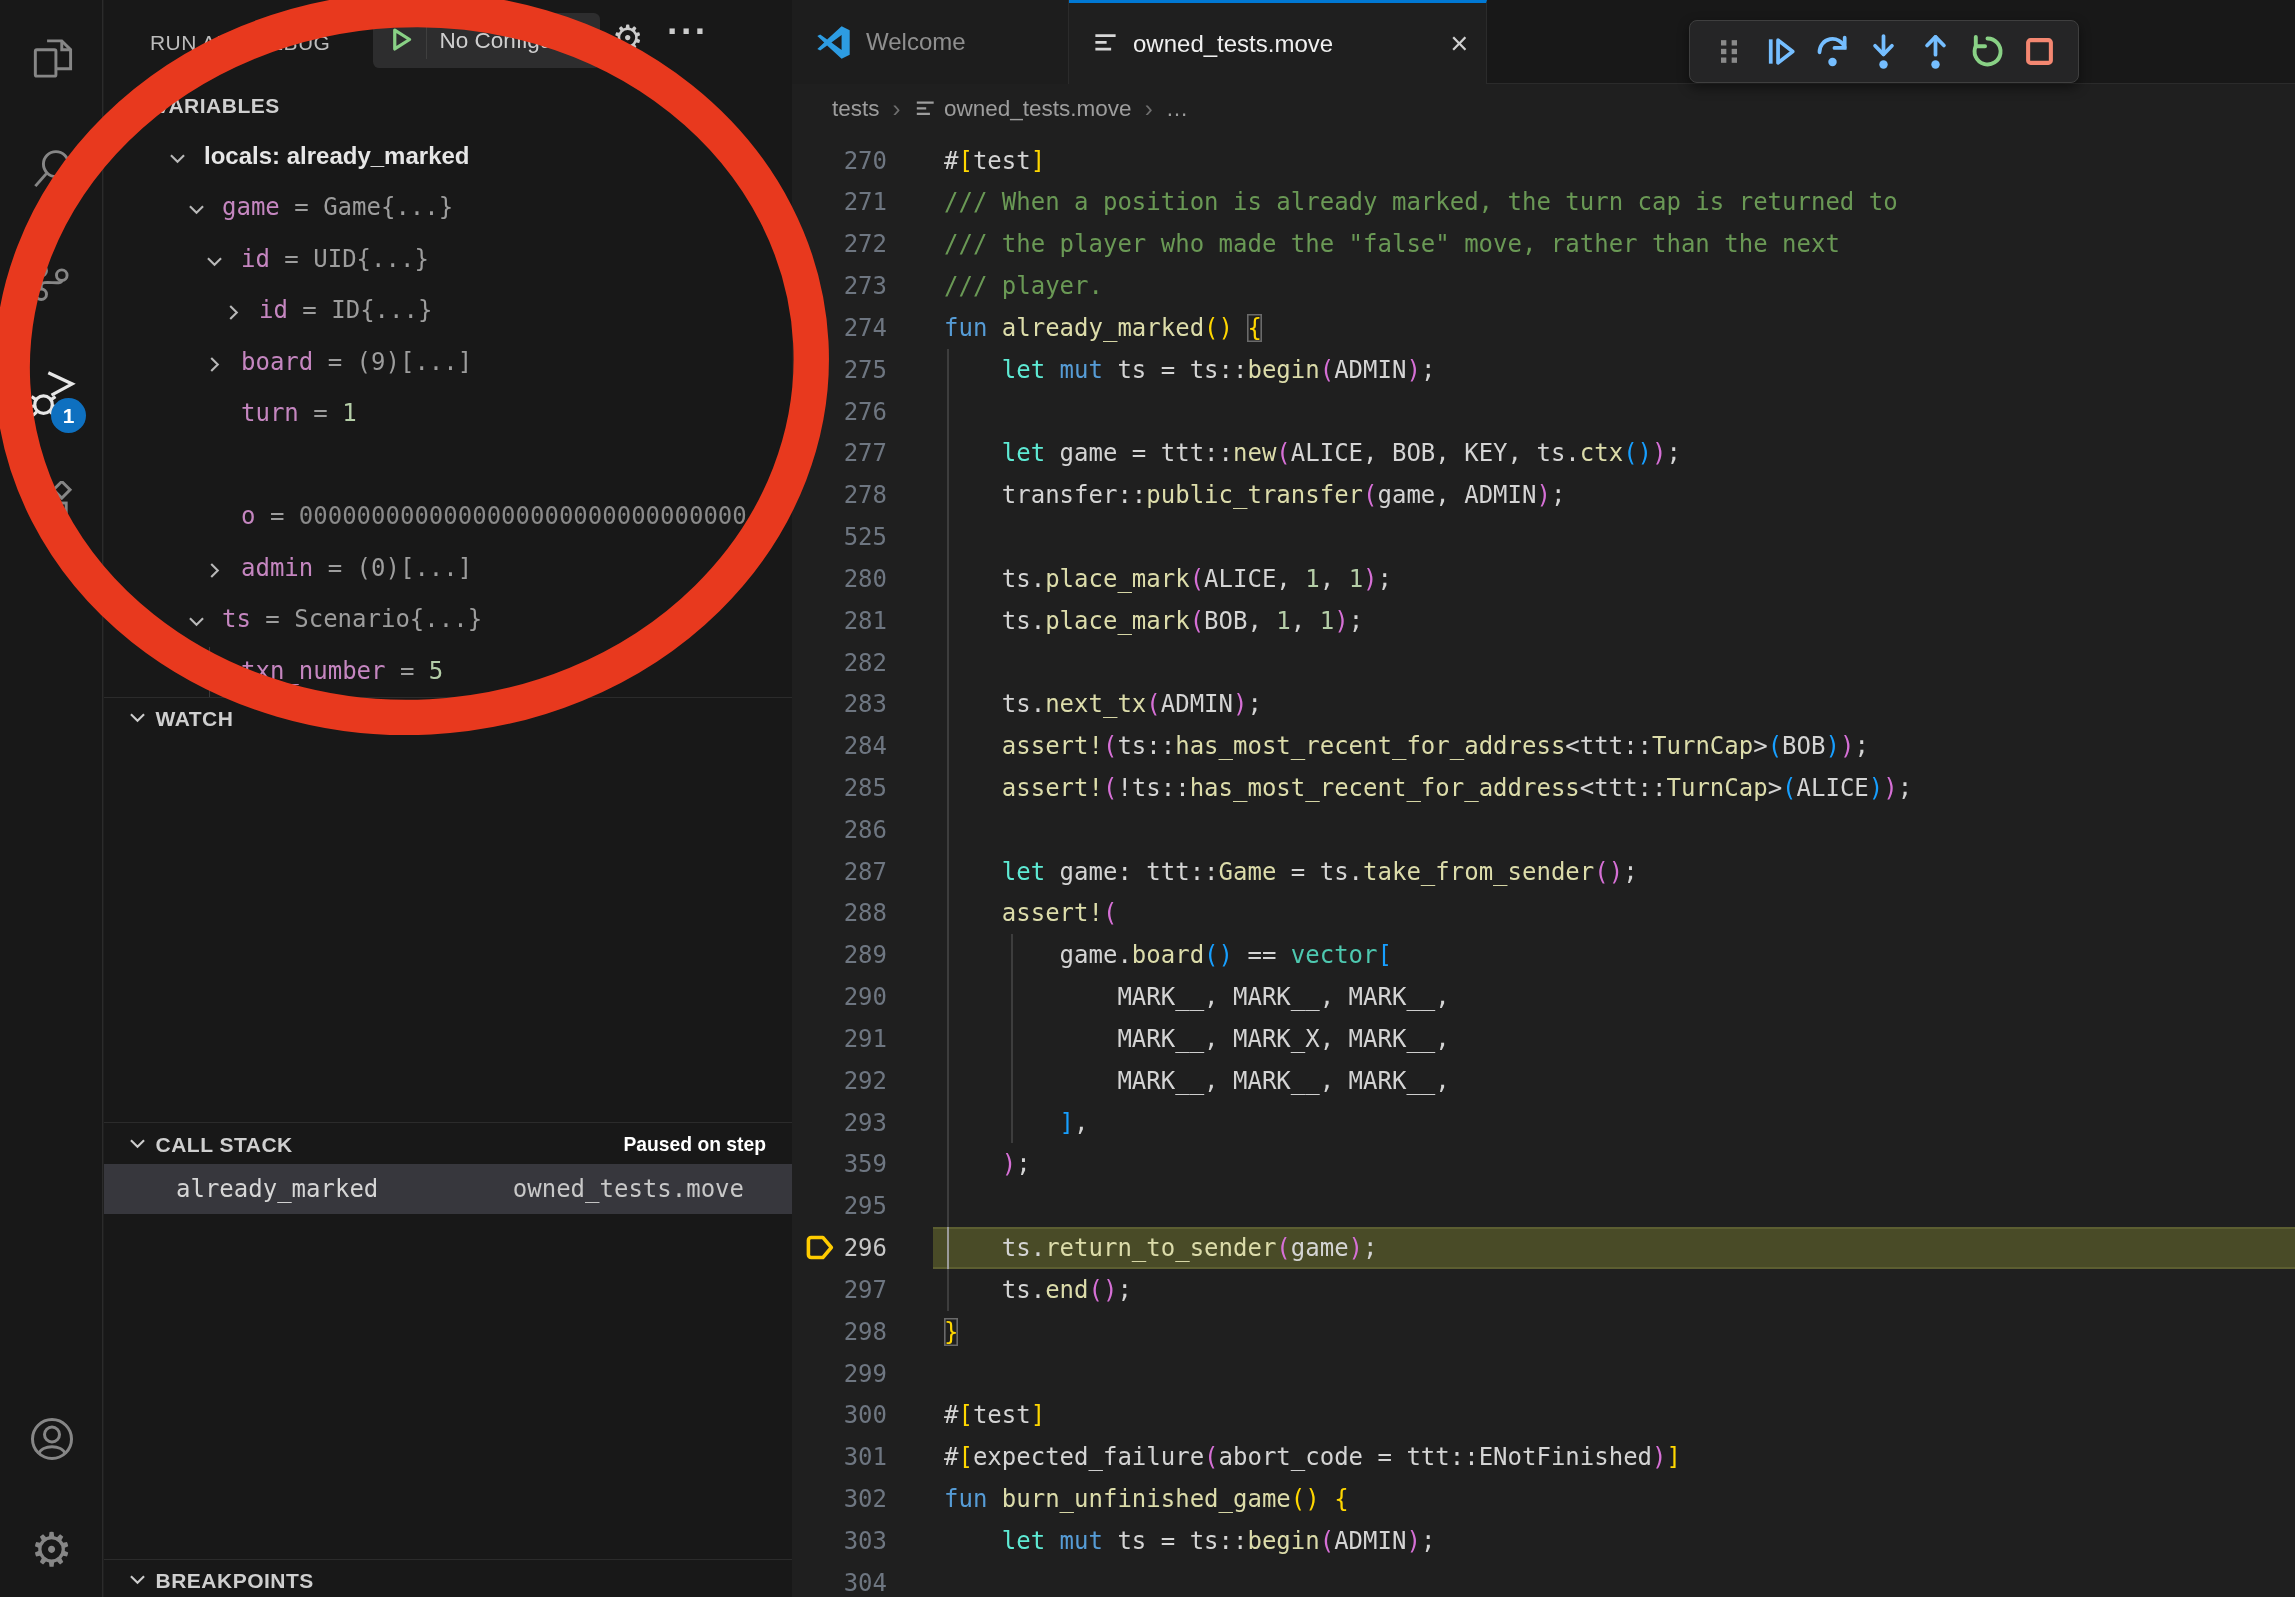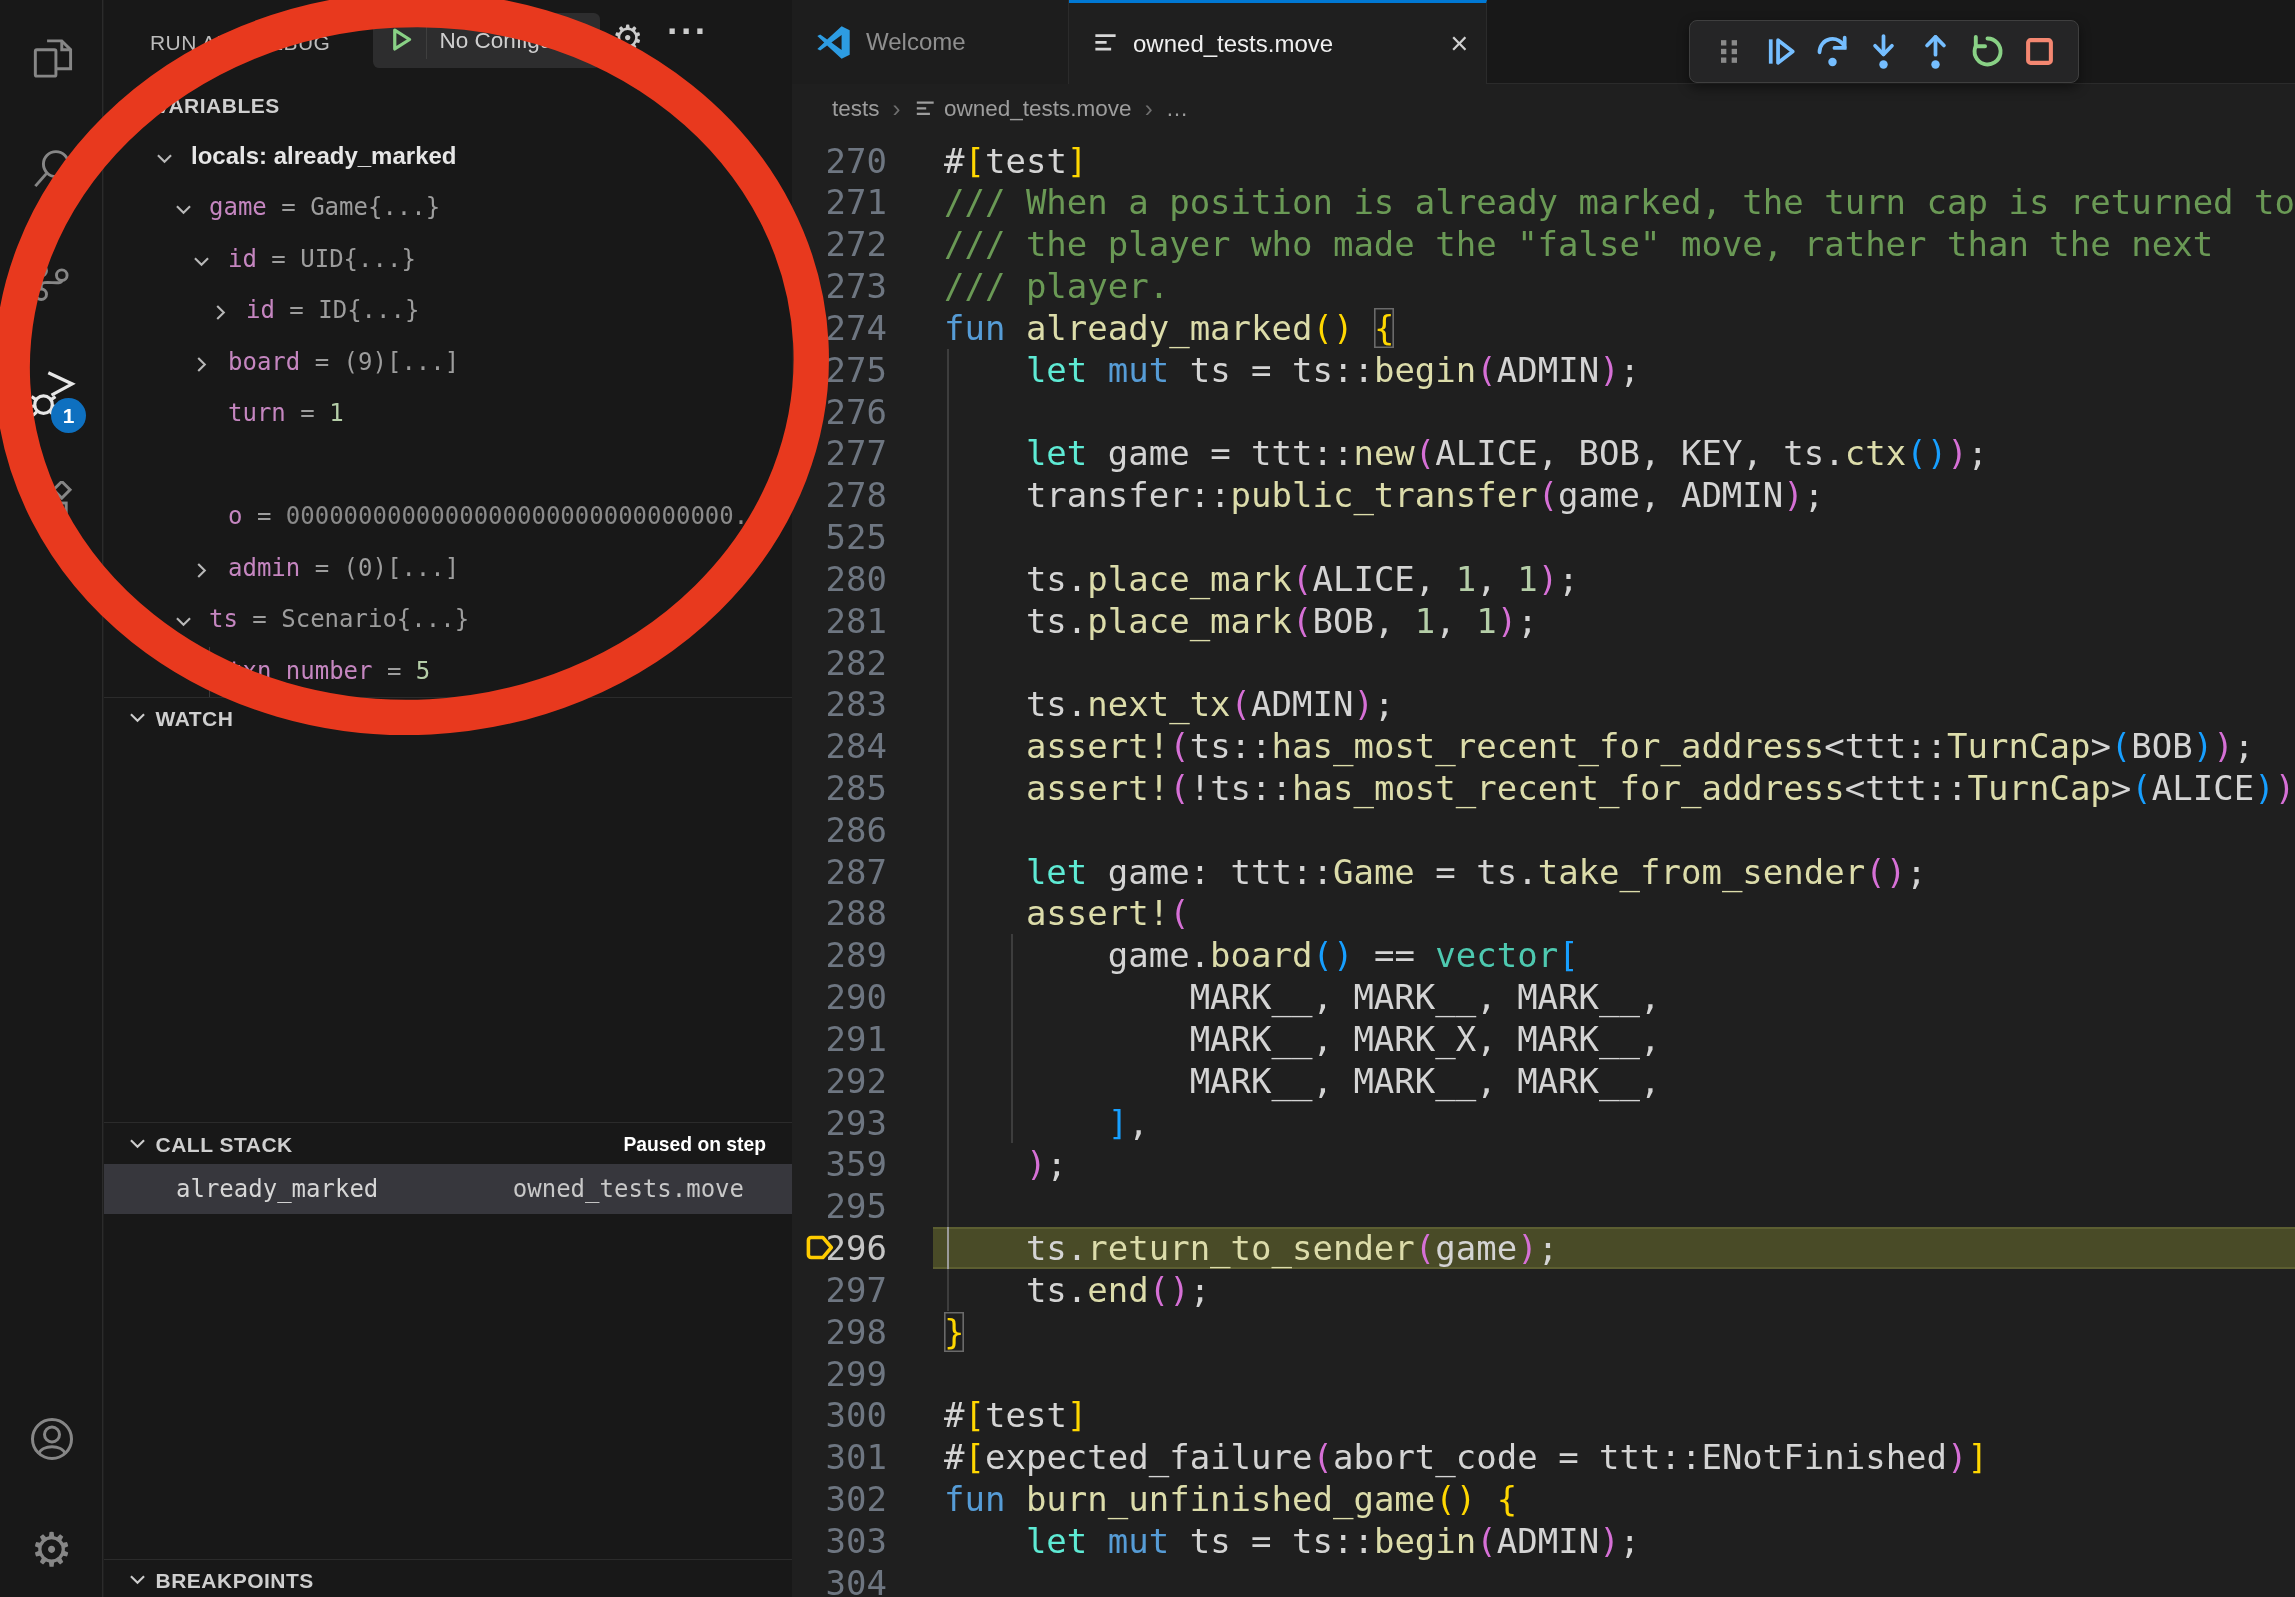--- a/index.html
+++ b/index.html
@@ -34,21 +34,21 @@
   .cfg-chev { margin-left:1.6px; }
   .sb-gear { position:absolute; left:508px; top:17.7px; font-size:35px; color:#cccccc; cursor:pointer; }
   .sb-more { position:absolute; left:563px; top:11.3px; font-size:37px; font-weight:bold;
              letter-spacing:1.6px; color:#cccccc; cursor:pointer; }
 
   .sect-head { position:absolute; left:0; width:100%; height:42px; display:flex; align-items:center; cursor:pointer; }
   .sect-head .chev { margin-left:22.5px; }
   .sect-head .sect-label { margin-left:8px; font-size:21px; font-weight:bold; letter-spacing:0.5px; color:#cfcfcf; }
   .divider { position:absolute; left:0; width:100%; height:0.8px; background:#2b2b2b; }
 
-  .vars-body { position:absolute; left:3px; top:132px; width:100%; height:565px; overflow:hidden; }
+  .vars-body { position:absolute; left:16px; top:132px; width:100%; height:565px; overflow:hidden; }
   .vrow { position:absolute; left:0; width:100%; height:51px; display:flex; align-items:center;
           white-space:nowrap; overflow:hidden; cursor:pointer;
           font-family:"DejaVu Sans Mono", monospace; font-size:24px; }
   .vrow .chev { position:absolute; top:15.3px; }
   .vrow .vtext { position:absolute; top:9.7px; }
   .scope-label { font-family:"Liberation Sans", sans-serif; font-weight:bold; font-size:24px; color:#e6e6e6; }
   .vname { color:#c586c0; }
   .veq { color:#9d9d9d; }
   .vval { color:#9d9d9d; }
   .vval.num { color:#b5cea8; }
@@ -76,21 +76,21 @@
   .tab-icon { margin-left:22.5px; display:flex; }
 
   .breadcrumb { position:absolute; left:0; top:84px; right:0; height:50px; background:#1f1f1f;
                 display:flex; align-items:center; font-size:22.5px; color:#9d9d9d; }
   .breadcrumb .bc-item { display:flex; align-items:center; cursor:pointer; }
   .breadcrumb .sep { margin:0 13px; color:#6e6e6e; font-size:24px; }
   .breadcrumb .bc-first { margin-left:40px; }
   .bc-icon { margin-right:8px; display:flex; }
 
   .code-area { position:absolute; left:0; top:134px; right:0; bottom:0;
-               font-family:"DejaVu Sans Mono", monospace; font-size:34px; }
+               font-family:"DejaVu Sans Mono", monospace; font-size:24px; }
   .cl { position:absolute; left:0; width:100%; height:42px; line-height:42px; }
   .ln { position:absolute; left:0; width:95px; text-align:right; color:#6e7681; cursor:pointer; }
   .ln.cur { color:#c6c6c6; }
   .ct { position:absolute; left:152px; white-space:pre; }
   .hl-bar { position:absolute; left:141px; right:0; height:42px; background:#494b27;
             border-top:2.4px solid #5c5e31; border-bottom:2.4px solid #5c5e31; }
   .stackmark { position:absolute; left:13px; top:3.2px; }
   .iguide { position:absolute; width:1.6px; background:#3d3d3d; }
   .iguide.bright { background:#9a9a9a; }
 

